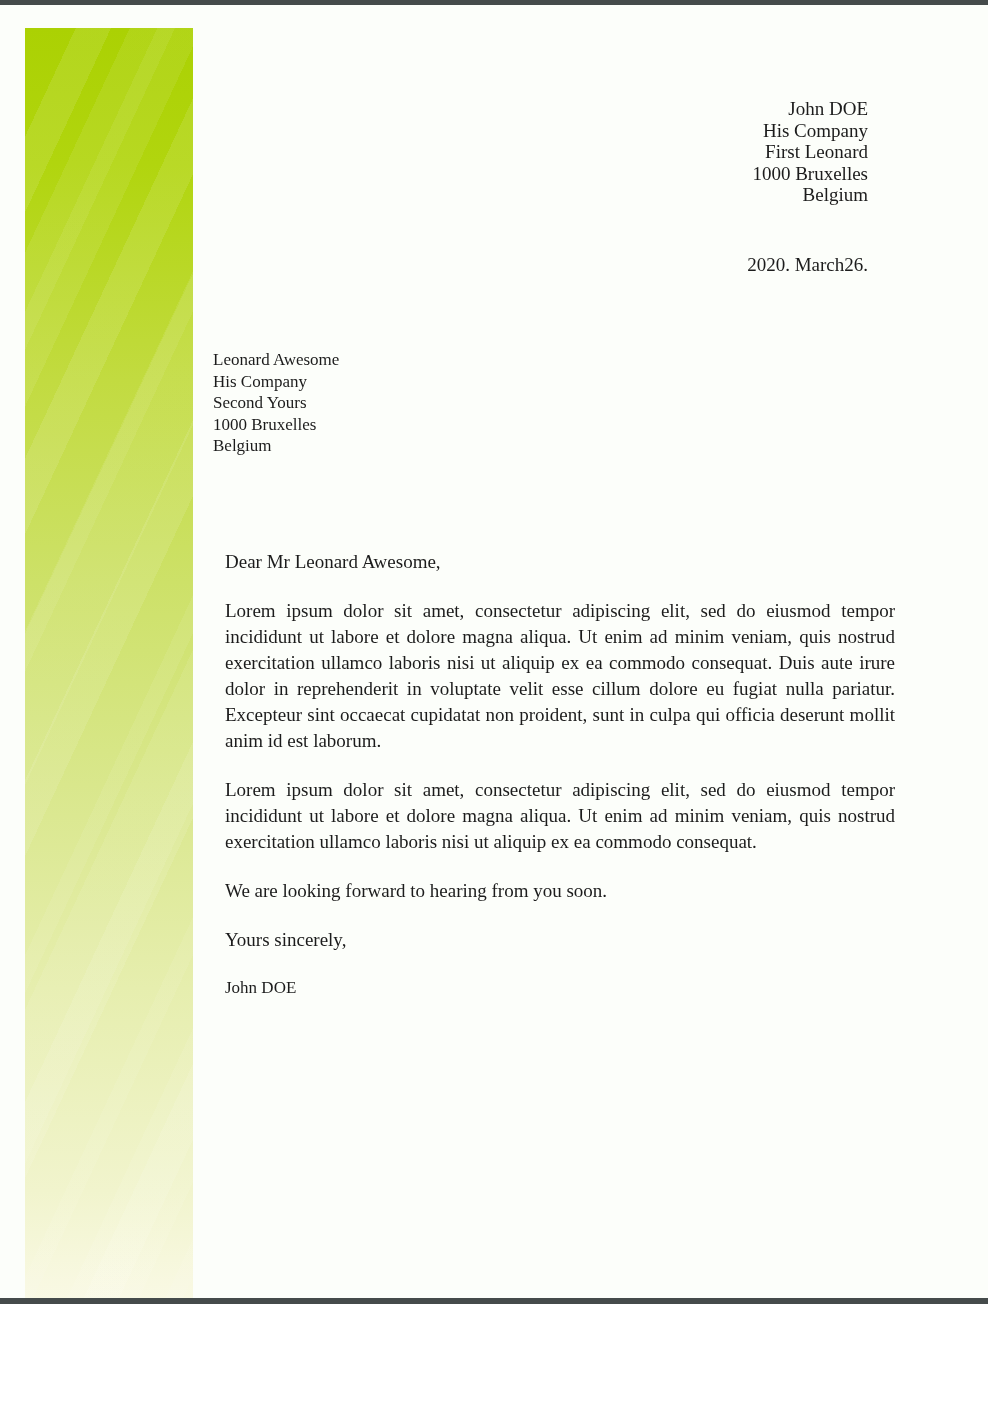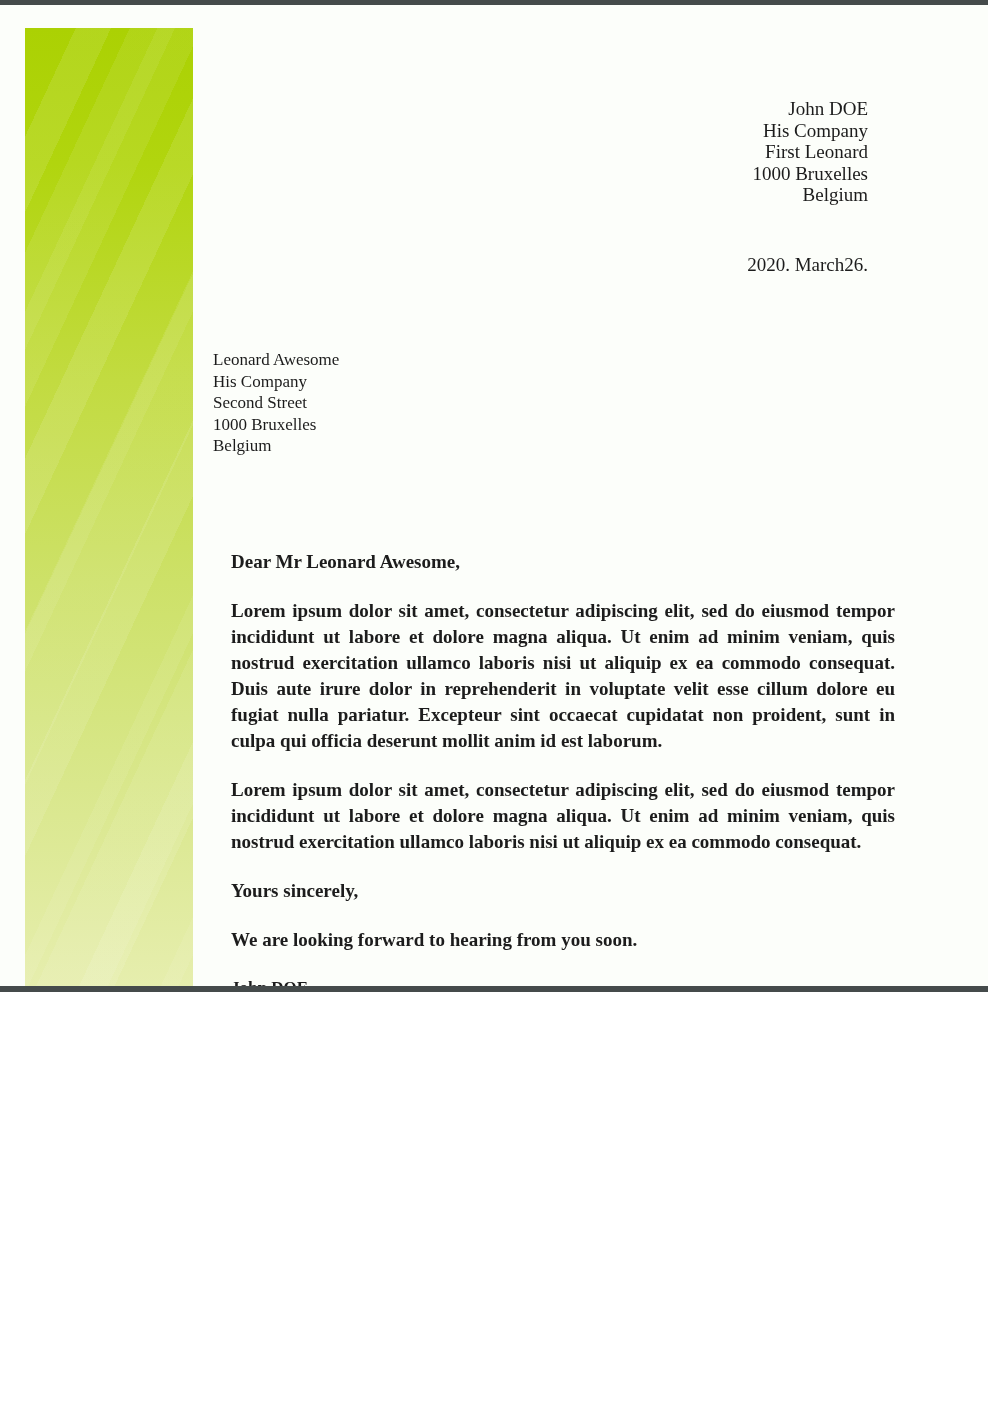--- a/index.html
+++ b/index.html
@@ -3,21 +3,21 @@
 <meta charset="utf-8">
 <style>
   html, body {
     margin: 0;
     padding: 0;
     background: #ffffff;
   }
   .page {
     position: relative;
     width: 988px;
-    height: 992px;
+    height: 1304px;
     background: #fcfefa;
     overflow: hidden;
     font-family: "Liberation Serif", "DejaVu Serif", serif;
     color: #1c1c1c;
   }
   .edge-bar {
     position: absolute;
     left: 0;
     width: 100%;
     background: #454b4b;
@@ -87,22 +87,21 @@
   }
   .letter-body {
     position: absolute;
     top: 549px;
     left: 213px;
     width: 682px;
     font-size: 19px;
     line-height: 26px;
   }
   .letter-body p {
-    margin: 0 0 23px 18px;
-    font-weight: bold;
+    margin: 0 0 23px 12px;
   }
   .letter-body p.justified {
     text-align: justify;
   }
   .signature {
     font-size: 17px;
     line-height: 23px;
     margin: 3px 0 0 0;
   }
 </style>
@@ -121,29 +120,29 @@
     <div>First Leonard</div>
     <div>1000 Bruxelles</div>
     <div>Belgium</div>
   </div>
 
   <div class="date-line">2020. March26.</div>
 
   <div class="recipient-block">
     <div>Leonard Awesome</div>
     <div>His Company</div>
-    <div>Second Street</div>
+    <div>Second Yours</div>
     <div>1000 Bruxelles</div>
     <div>Belgium</div>
   </div>
 
   <div class="letter-body">
     <p>Dear Mr Leonard Awesome,</p>
     <p class="justified">Lorem ipsum dolor sit amet, consectetur adipiscing elit, sed do eiusmod tempor incididunt ut labore et dolore magna aliqua. Ut enim ad minim veniam, quis nostrud exercitation ullamco laboris nisi ut aliquip ex ea commodo consequat. Duis aute irure dolor in reprehenderit in voluptate velit esse cillum dolore eu fugiat nulla pariatur. Excepteur sint occaecat cupidatat non proident, sunt in culpa qui officia deserunt mollit anim id est laborum.</p>
     <p class="justified">Lorem ipsum dolor sit amet, consectetur adipiscing elit, sed do eiusmod tempor incididunt ut labore et dolore magna aliqua. Ut enim ad minim veniam, quis nostrud exercitation ullamco laboris nisi ut aliquip ex ea commodo consequat.</p>
+    <p>We are looking forward to hearing from you soon.</p>
     <p>Yours sincerely,</p>
-    <p>We are looking forward to hearing from you soon.</p>
     <p class="signature">John DOE</p>
   </div>
 
   <div class="edge-bar bottom"></div>
 
 </div>
 
 </body></html>

